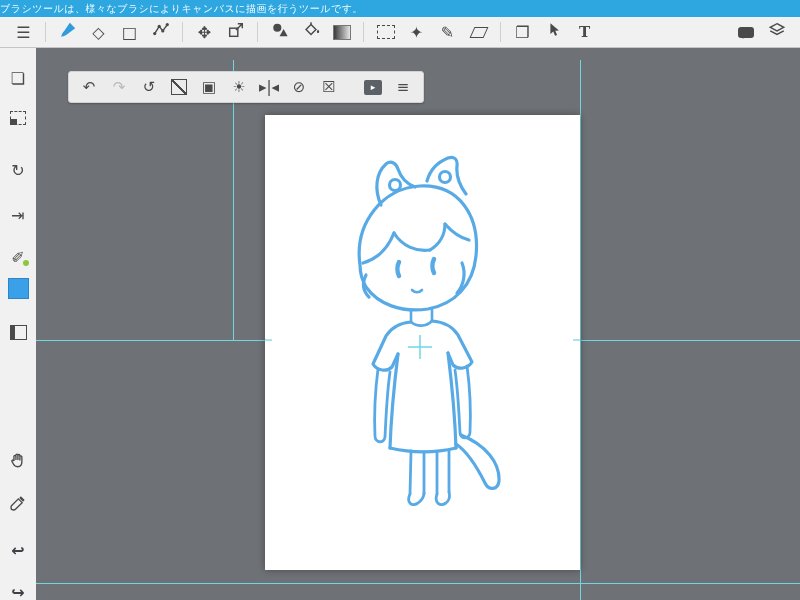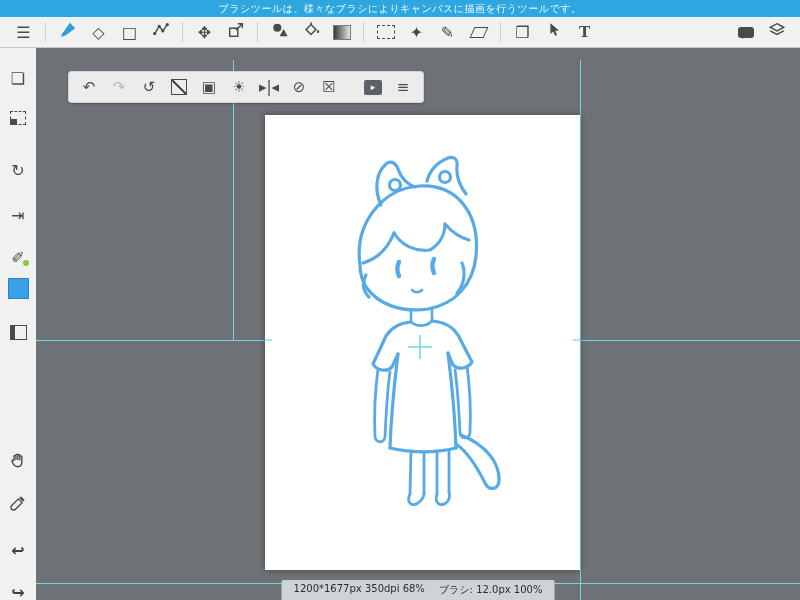--- a/index.html
+++ b/index.html
@@ -1,18 +1,18 @@
 <!DOCTYPE html>
 <html><head>
 <meta charset="utf-8">
 <style>
   html,body{margin:0;padding:0;width:800px;height:600px;overflow:hidden;
     font-family:"DejaVu Sans","Liberation Sans",sans-serif;background:#6e7175;}
   .banner{position:absolute;top:0;left:0;right:0;height:17px;background:#2ea7e0;
-    color:#f2fbff;font-size:10px;line-height:17px;text-align:center;letter-spacing:.5px;}
+    color:#f2fbff;font-size:10px;line-height:17px;letter-spacing:.5px;}
   .toolbar{position:absolute;top:17px;left:0;right:0;height:31px;background:#f1f1f1;
     border-bottom:1px solid #c6c6c6;display:flex;align-items:center;padding:0 8px;box-sizing:border-box;}
   .tbtn{width:31px;height:27px;display:flex;align-items:center;justify-content:center;
     color:#4a4a4a;font-size:16px;flex:none;}
   .sep{width:1px;height:20px;background:#cfcfcf;margin:0 6px;flex:none;}
   .spacer{flex:1;}
   .sidebar{position:absolute;top:48px;left:0;width:36px;bottom:0;background:#f1f1f1;
     border-right:1px solid #c6c6c6;}
   .sbtn{position:absolute;left:3px;width:30px;height:26px;display:flex;align-items:center;
     justify-content:center;color:#4a4a4a;font-size:16px;}
@@ -259,17 +259,13 @@
         <path d="M155 220 V244"></path>
       </g>
 
       <g stroke="#6fd6e2" stroke-width="1.2">
         <path d="M0 225 H7"></path>
         <path d="M308 225 H315"></path>
       </g>
     </svg>
   </div>
 
-  <div class="statusbar">
-    <span>1200*1677px 350dpi 68%</span>
-    <span>ブラシ: 12.0px 100%</span>
-  </div>
 </div>
 
 </body></html>

